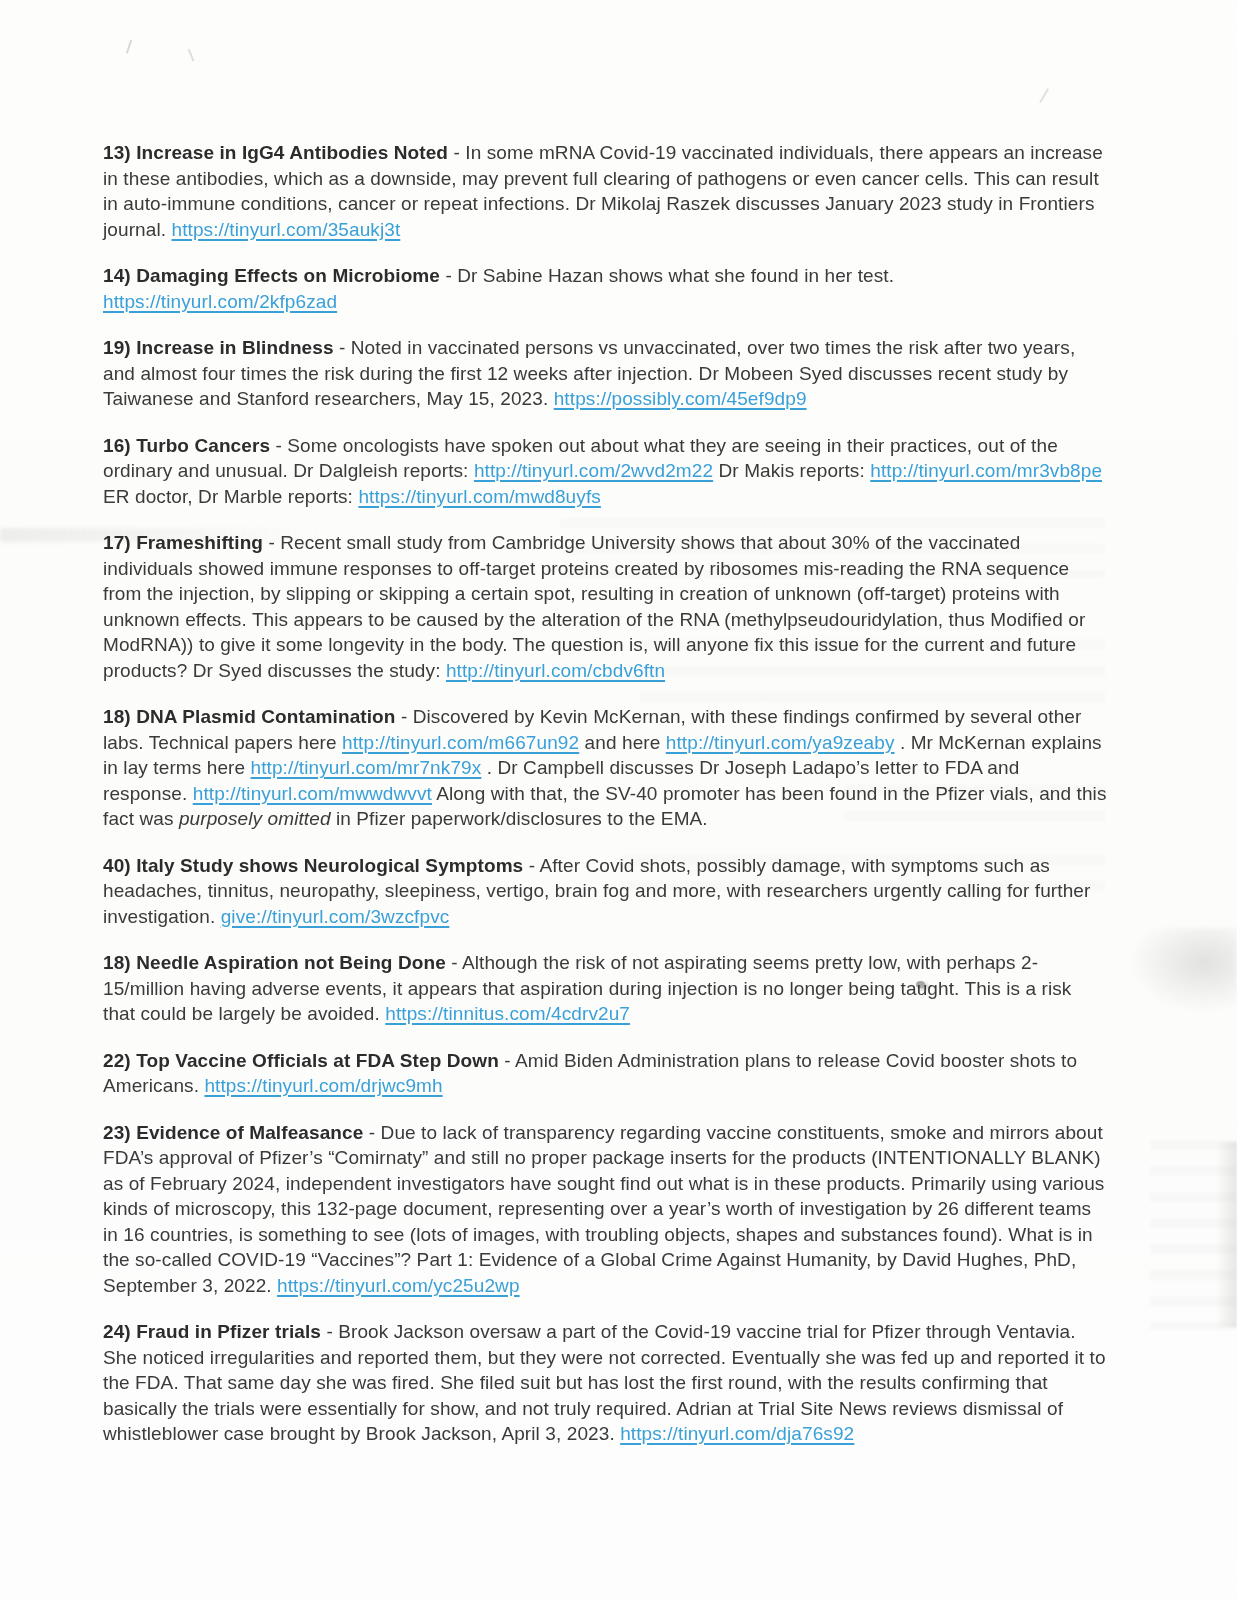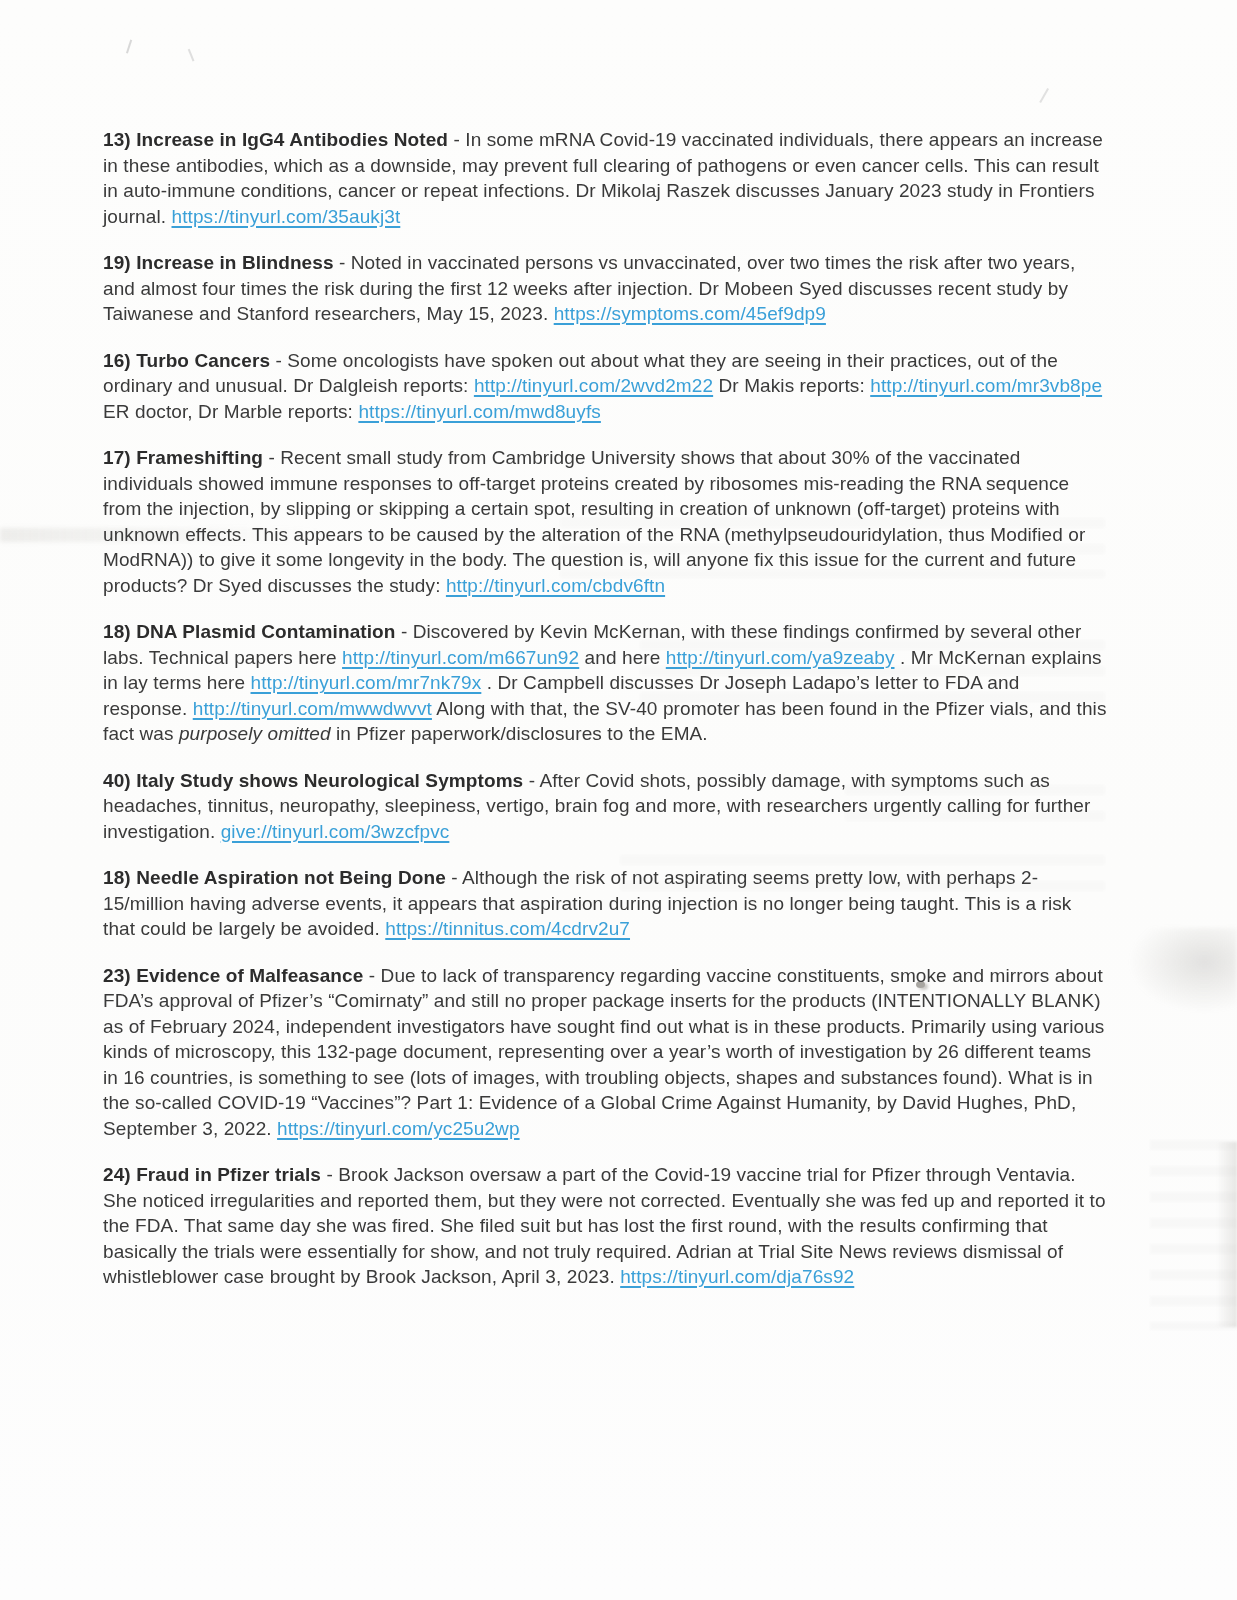--- a/index.html
+++ b/index.html
@@ -11,21 +11,21 @@
     position: relative;
     width: 1237px;
     height: 1600px;
     background: linear-gradient(180deg, #fdfdfc 0%, #fcfcfb 55%, #fdfdfd 100%);
     overflow: hidden;
     font-family: "Liberation Sans", "DejaVu Sans", sans-serif;
   }
   #content {
     position: absolute;
     left: 103px;
-    top: 127px;
+    top: 140px;
     width: 1004px;
     color: #3a3a3a;
     font-size: 19px;
     line-height: 25.5px;
     letter-spacing: 0.1px;
   }
   p.item {
     margin: 0 0 21px 0;
     text-align: left;
   }
@@ -104,22 +104,24 @@
   <div class="artifact bleed bleed2"></div>
   <div class="artifact bleed bleed3"></div>
   <div class="artifact bleed bleed4"></div>
   <div class="artifact bleed bleed5"></div>
   <div class="artifact smear"></div>
   <div class="artifact speck"></div>
   <div class="artifact edgeband"></div>
 
   <div id="content">
       <p class="item"><strong>13) Increase in IgG4 Antibodies Noted</strong><span> - In some mRNA Covid-19 vaccinated individuals, there appears an increase in these antibodies, which as a downside, may prevent full clearing of pathogens or even cancer cells. This can result in auto-immune conditions, cancer or repeat infections. Dr Mikolaj Raszek discusses January 2023 study in Frontiers journal. </span><a href="#">https://tinyurl.com/35aukj3t</a></p>
-      <p class="item"><strong>19) Increase in Blindness</strong><span> - Noted in vaccinated persons vs unvaccinated, over two times the risk after two years, and almost four times the risk during the first 12 weeks after injection. Dr Mobeen Syed discusses recent study by Taiwanese and Stanford researchers, May 15, 2023. </span><a href="#">https://symptoms.com/45ef9dp9</a></p>
+      <p class="item"><strong>14) Damaging Effects on Microbiome</strong><span> - Dr Sabine Hazan shows what she found in her test. </span><a href="#">https://tinyurl.com/2kfp6zad</a></p>
+      <p class="item"><strong>19) Increase in Blindness</strong><span> - Noted in vaccinated persons vs unvaccinated, over two times the risk after two years, and almost four times the risk during the first 12 weeks after injection. Dr Mobeen Syed discusses recent study by Taiwanese and Stanford researchers, May 15, 2023. </span><a href="#">https://possibly.com/45ef9dp9</a></p>
       <p class="item"><strong>16) Turbo Cancers</strong><span> - Some oncologists have spoken out about what they are seeing in their practices, out of the ordinary and unusual. Dr Dalgleish reports: </span><a href="#">http://tinyurl.com/2wvd2m22</a><span>  Dr Makis reports: </span><a href="#">http://tinyurl.com/mr3vb8pe</a><span>  ER doctor, Dr Marble reports: </span><a href="#">https://tinyurl.com/mwd8uyfs</a></p>
       <p class="item"><strong>17) Frameshifting</strong><span> - Recent small study from Cambridge University shows that about 30% of the vaccinated individuals showed immune responses to off-target proteins created by ribosomes mis-reading the RNA sequence from the injection, by slipping or skipping a certain spot, resulting in creation of unknown (off-target) proteins with unknown effects. This appears to be caused by the alteration of the RNA (methylpseudouridylation, thus Modified or ModRNA)) to give it some longevity in the body. The question is, will anyone fix this issue for the current and future products? Dr Syed discusses the study: </span><a href="#">http://tinyurl.com/cbdv6ftn</a></p>
       <p class="item"><strong>18) DNA Plasmid Contamination</strong><span> - Discovered by Kevin McKernan, with these findings confirmed by several other labs. Technical papers here </span><a href="#">http://tinyurl.com/m667un92</a><span> and here </span><a href="#">http://tinyurl.com/ya9zeaby</a><span> . Mr McKernan explains in lay terms here </span><a href="#">http://tinyurl.com/mr7nk79x</a><span> . Dr Campbell discusses Dr Joseph Ladapo’s letter to FDA and response. </span><a href="#">http://tinyurl.com/mwwdwvvt</a><span> Along with that, the SV-40 promoter has been found in the Pfizer vials, and this fact was </span><em>purposely omitted</em><span> in Pfizer paperwork/disclosures to the EMA.</span></p>
       <p class="item"><strong>40) Italy Study shows Neurological Symptoms</strong><span> - After Covid shots, possibly damage, with symptoms such as headaches, tinnitus, neuropathy, sleepiness, vertigo, brain fog and more, with researchers urgently calling for further investigation. </span><a href="#">give://tinyurl.com/3wzcfpvc</a></p>
       <p class="item"><strong>18) Needle Aspiration not Being Done</strong><span> - Although the risk of not aspirating seems pretty low, with perhaps 2-15/million having adverse events, it appears that aspiration during injection is no longer being taught. This is a risk that could be largely be avoided. </span><a href="#">https://tinnitus.com/4cdrv2u7</a></p>
+      <p class="item"><strong>22) Top Vaccine Officials at FDA Step Down</strong><span> - Amid Biden Administration plans to release Covid booster shots to Americans. </span><a href="#">https://tinyurl.com/drjwc9mh</a></p>
       <p class="item"><strong>23) Evidence of Malfeasance</strong><span> - Due to lack of transparency regarding vaccine constituents, smoke and mirrors about FDA’s approval of Pfizer’s “Comirnaty” and still no proper package inserts for the products (INTENTIONALLY BLANK) as of February 2024, independent investigators have sought find out what is in these products. Primarily using various kinds of microscopy, this 132-page document, representing over a year’s worth of investigation by 26 different teams in 16 countries, is something to see (lots of images, with troubling objects, shapes and substances found). What is in the so-called COVID-19 “Vaccines”? Part 1: Evidence of a Global Crime Against Humanity, by David Hughes, PhD, September 3, 2022. </span><a href="#">https://tinyurl.com/yc25u2wp</a></p>
       <p class="item"><strong>24) Fraud in Pfizer trials</strong><span> - Brook Jackson oversaw a part of the Covid-19 vaccine trial for Pfizer through Ventavia. She noticed irregularities and reported them, but they were not corrected. Eventually she was fed up and reported it to the FDA. That same day she was fired. She filed suit but has lost the first round, with the results confirming that basically the trials were essentially for show, and not truly required. Adrian at Trial Site News reviews dismissal of whistleblower case brought by Brook Jackson, April 3, 2023. </span><a href="#">https://tinyurl.com/dja76s92</a></p>
     </div>
 </div>
 
 </body></html>

